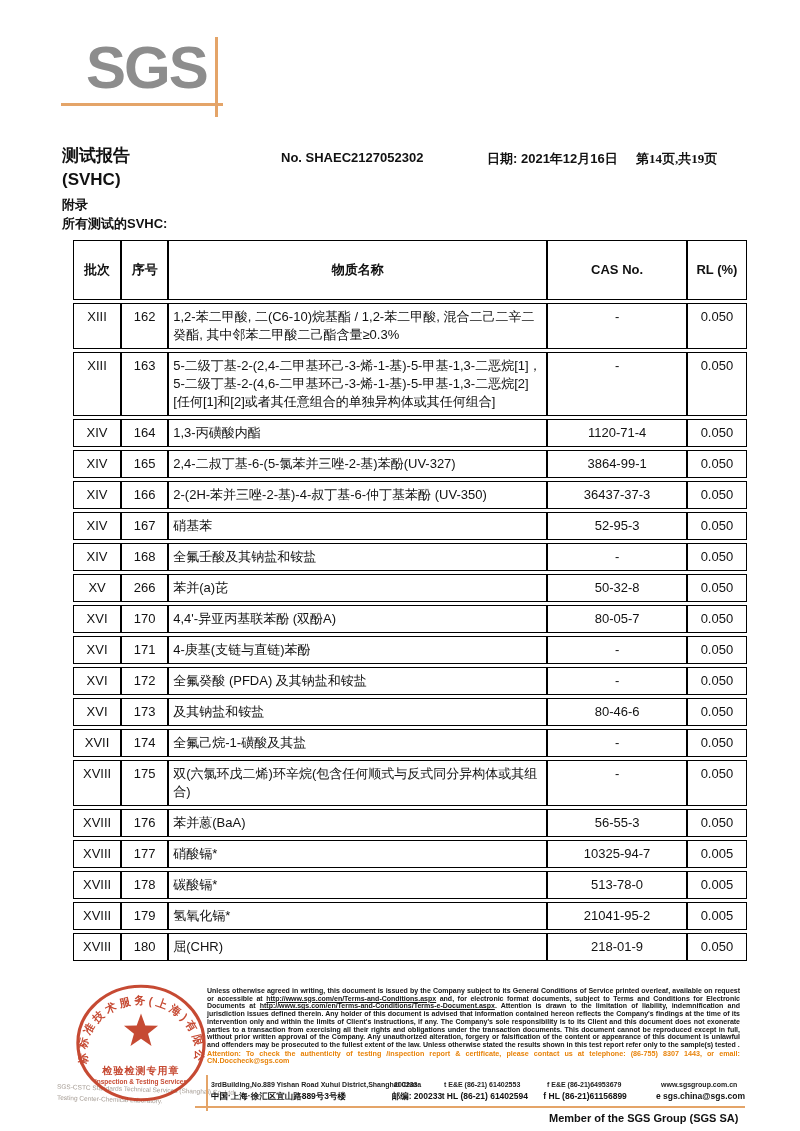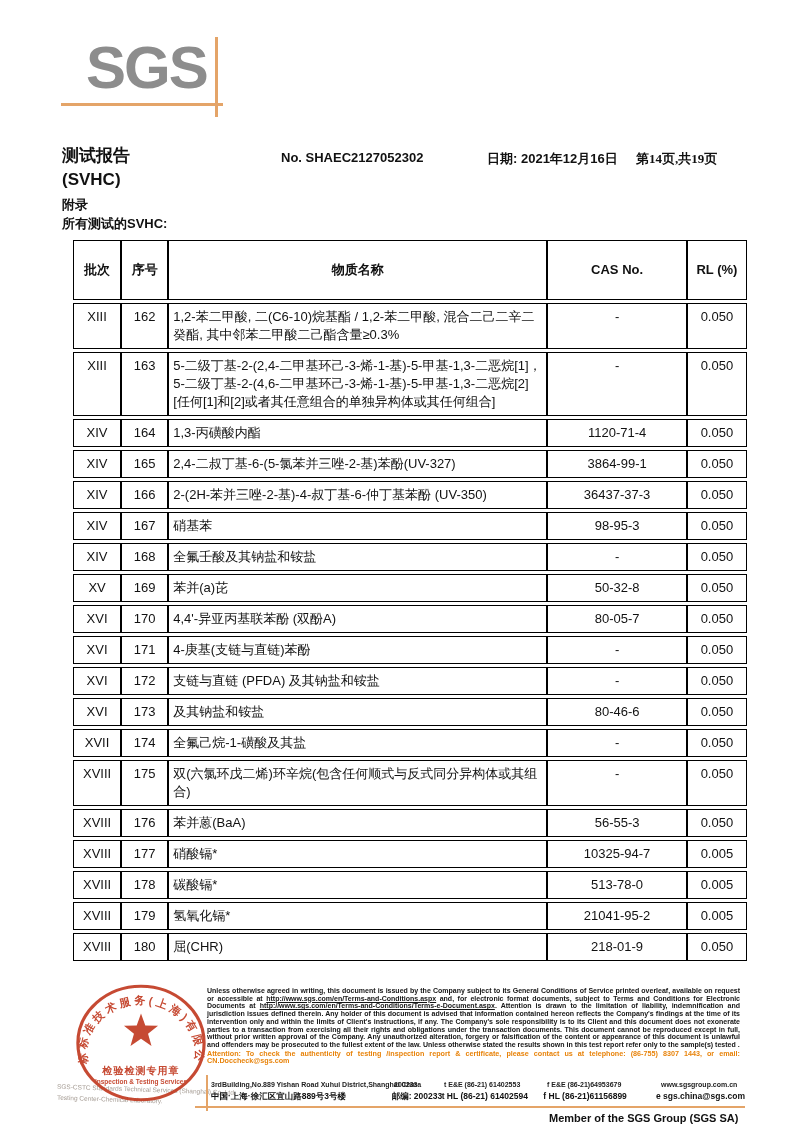--- a/index.html
+++ b/index.html
@@ -117,33 +117,33 @@
           <td class="c-center">XIV</td>
           <td class="c-center">166</td>
           <td class="c-name">2-(2H-苯并三唑-2-基)-4-叔丁基-6-仲丁基苯酚 (UV-350)</td>
           <td class="c-center">36437-37-3</td>
           <td class="c-center">0.050</td>
         </tr>
         <tr>
           <td class="c-center">XIV</td>
           <td class="c-center">167</td>
           <td class="c-name">硝基苯</td>
-          <td class="c-center">98-95-3</td>
+          <td class="c-center">52-95-3</td>
           <td class="c-center">0.050</td>
         </tr>
         <tr>
           <td class="c-center">XIV</td>
           <td class="c-center">168</td>
           <td class="c-name">全氟壬酸及其钠盐和铵盐</td>
           <td class="c-center">-</td>
           <td class="c-center">0.050</td>
         </tr>
         <tr>
           <td class="c-center">XV</td>
-          <td class="c-center">169</td>
+          <td class="c-center">266</td>
           <td class="c-name">苯并(a)芘</td>
           <td class="c-center">50-32-8</td>
           <td class="c-center">0.050</td>
         </tr>
         <tr>
           <td class="c-center">XVI</td>
           <td class="c-center">170</td>
           <td class="c-name">4,4'-异亚丙基联苯酚 (双酚A)</td>
           <td class="c-center">80-05-7</td>
           <td class="c-center">0.050</td>
@@ -151,21 +151,21 @@
         <tr>
           <td class="c-center">XVI</td>
           <td class="c-center">171</td>
           <td class="c-name">4-庚基(支链与直链)苯酚</td>
           <td class="c-center">-</td>
           <td class="c-center">0.050</td>
         </tr>
         <tr>
           <td class="c-center">XVI</td>
           <td class="c-center">172</td>
-          <td class="c-name">支链与直链 (PFDA) 及其钠盐和铵盐</td>
+          <td class="c-name">全氟癸酸 (PFDA) 及其钠盐和铵盐</td>
           <td class="c-center">-</td>
           <td class="c-center">0.050</td>
         </tr>
         <tr>
           <td class="c-center">XVI</td>
           <td class="c-center">173</td>
           <td class="c-name">及其钠盐和铵盐</td>
           <td class="c-center">80-46-6</td>
           <td class="c-center">0.050</td>
         </tr>

